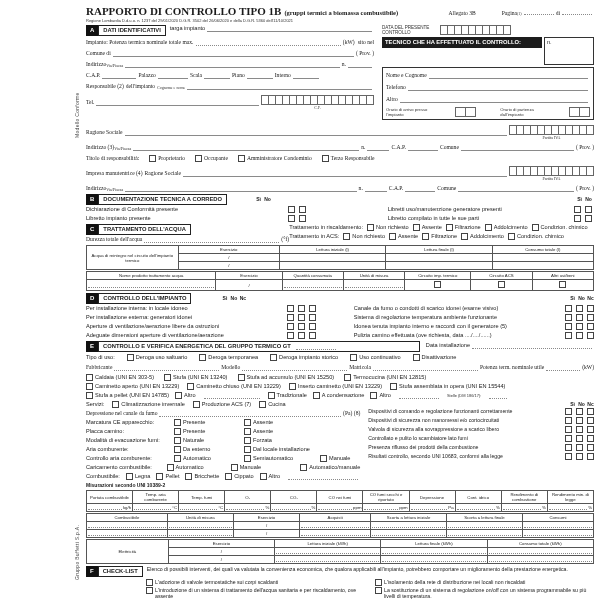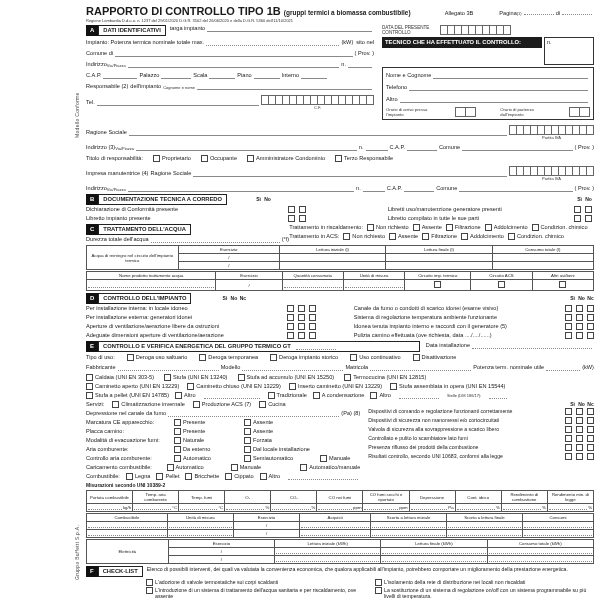--- a/index.html
+++ b/index.html
@@ -1,21 +1,21 @@
 <!DOCTYPE html>
 <html><head>
 <meta charset="utf-8">
 <style>
   html,body{margin:0;padding:0;background:#e8e8e8;}
   .page{position:relative;width:600px;height:600px;background:#fff;overflow:hidden;
         font-family:"Liberation Sans",sans-serif;color:#1a1a1a;}
   .vert{position:absolute;writing-mode:vertical-rl;transform:rotate(180deg);
         font-size:5px;color:#444;letter-spacing:.3px;}
   .content{position:absolute;left:86px;top:5px;width:508px;}
-  .r{display:flex;align-items:flex-end;min-height:7px;}
+  .r{display:flex;align-items:flex-end;min-height:7px;font-family:Liberation Serif, serif;}
   .rc{display:flex;align-items:center;}
   .lbl{font-size:5.6px;white-space:nowrap;line-height:7px;}
   .b{font-weight:bold;}
   .tiny{font-size:4px;color:#333;line-height:5px;}
   .fill{flex:1;border-bottom:1px solid #8a8a8a;height:6px;margin:0 2px;min-width:6px;}
   .dfill{flex:1;border-bottom:1px dotted #8a8a8a;height:6px;margin:0 2px;min-width:6px;}
   .wfix{flex:none;}
   .cb{width:5px;height:5px;border:1px solid #444;background:#fff;flex:none;display:inline-block;}
   .opt{display:flex;align-items:center;gap:2px;white-space:nowrap;font-size:5.6px;line-height:7px;}
   .sec{display:flex;align-items:stretch;margin:2px 0 1px 0;}

